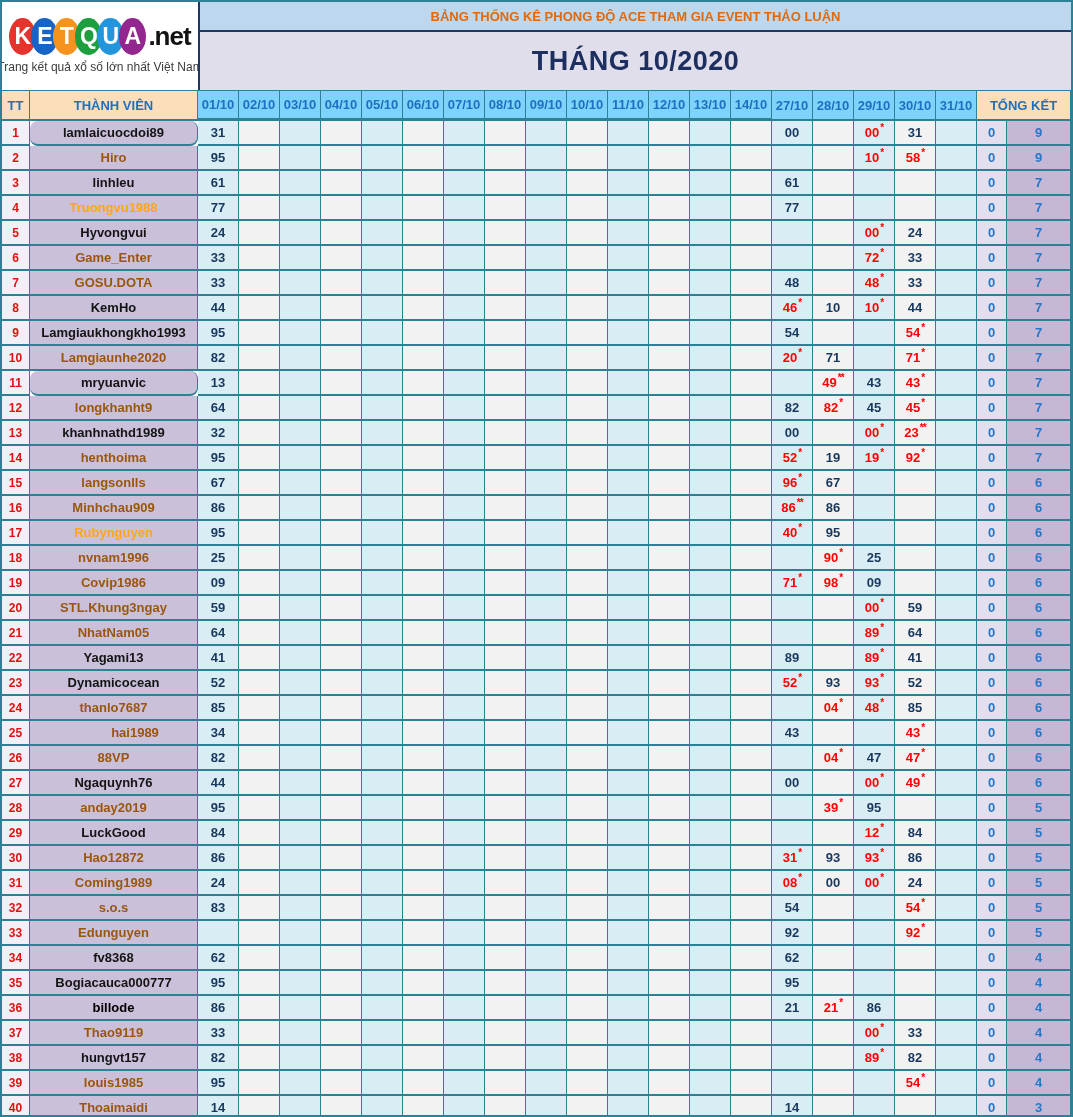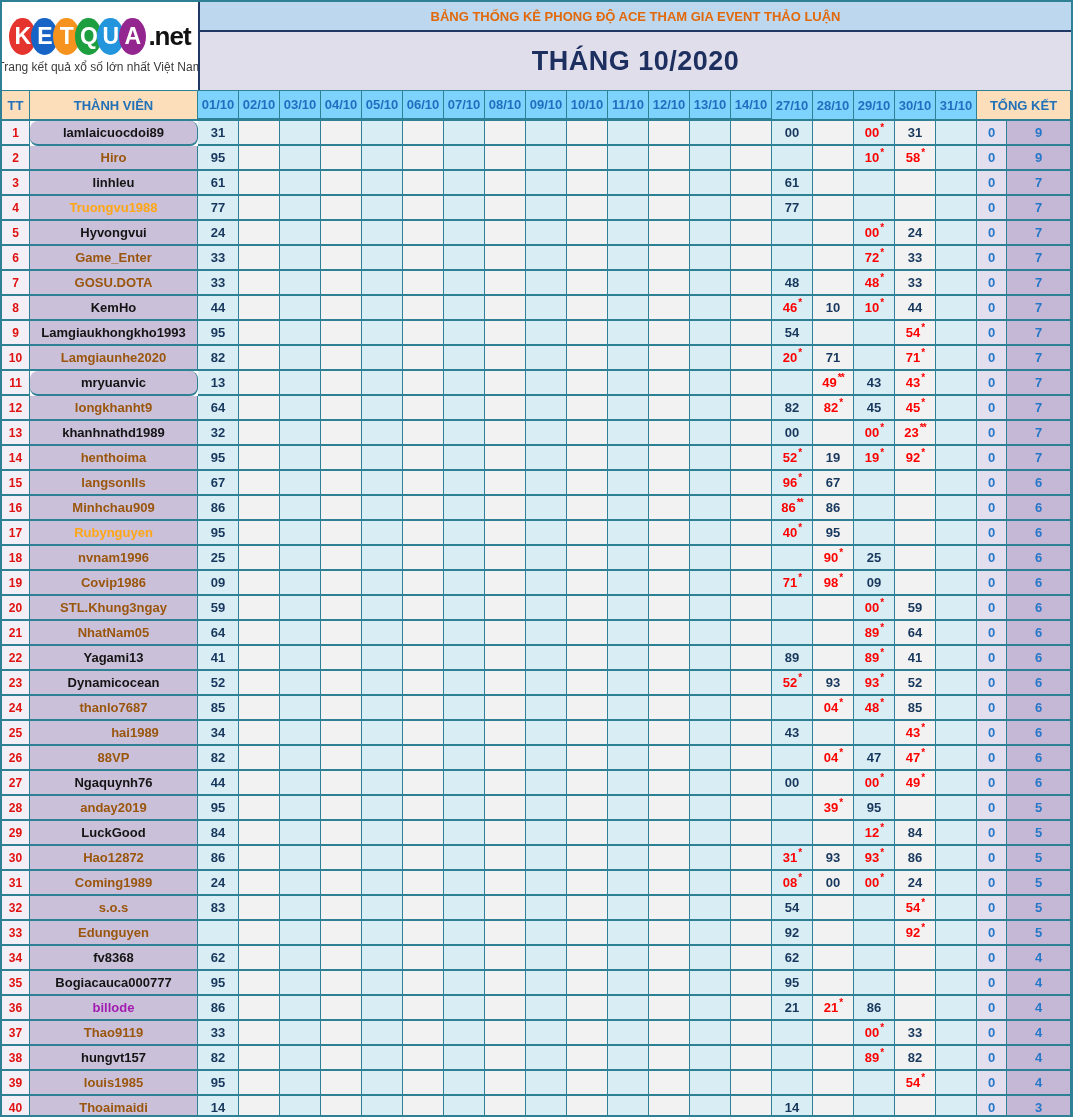--- a/index.html
+++ b/index.html
@@ -884,21 +884,21 @@
       <div class="c bg-b"></div>
       <div class="c bg-w"></div>
       <div class="c bg-b val">95</div>
       <div class="c bg-w"></div>
       <div class="c bg-b"></div>
       <div class="c bg-w"></div>
       <div class="c bg-b"></div>
       <div class="c tk1">0</div>
       <div class="c tk2">4</div>
       <div class="c ttc">36</div>
-      <div class="c mem" style="color: #a21caf;">billode</div>
+      <div class="c mem" style="color: #000000;">billode</div>
       <div class="c bg-b val">86</div>
       <div class="c bg-w"></div>
       <div class="c bg-b"></div>
       <div class="c bg-w"></div>
       <div class="c bg-b"></div>
       <div class="c bg-w"></div>
       <div class="c bg-b"></div>
       <div class="c bg-w"></div>
       <div class="c bg-b"></div>
       <div class="c bg-w"></div>

